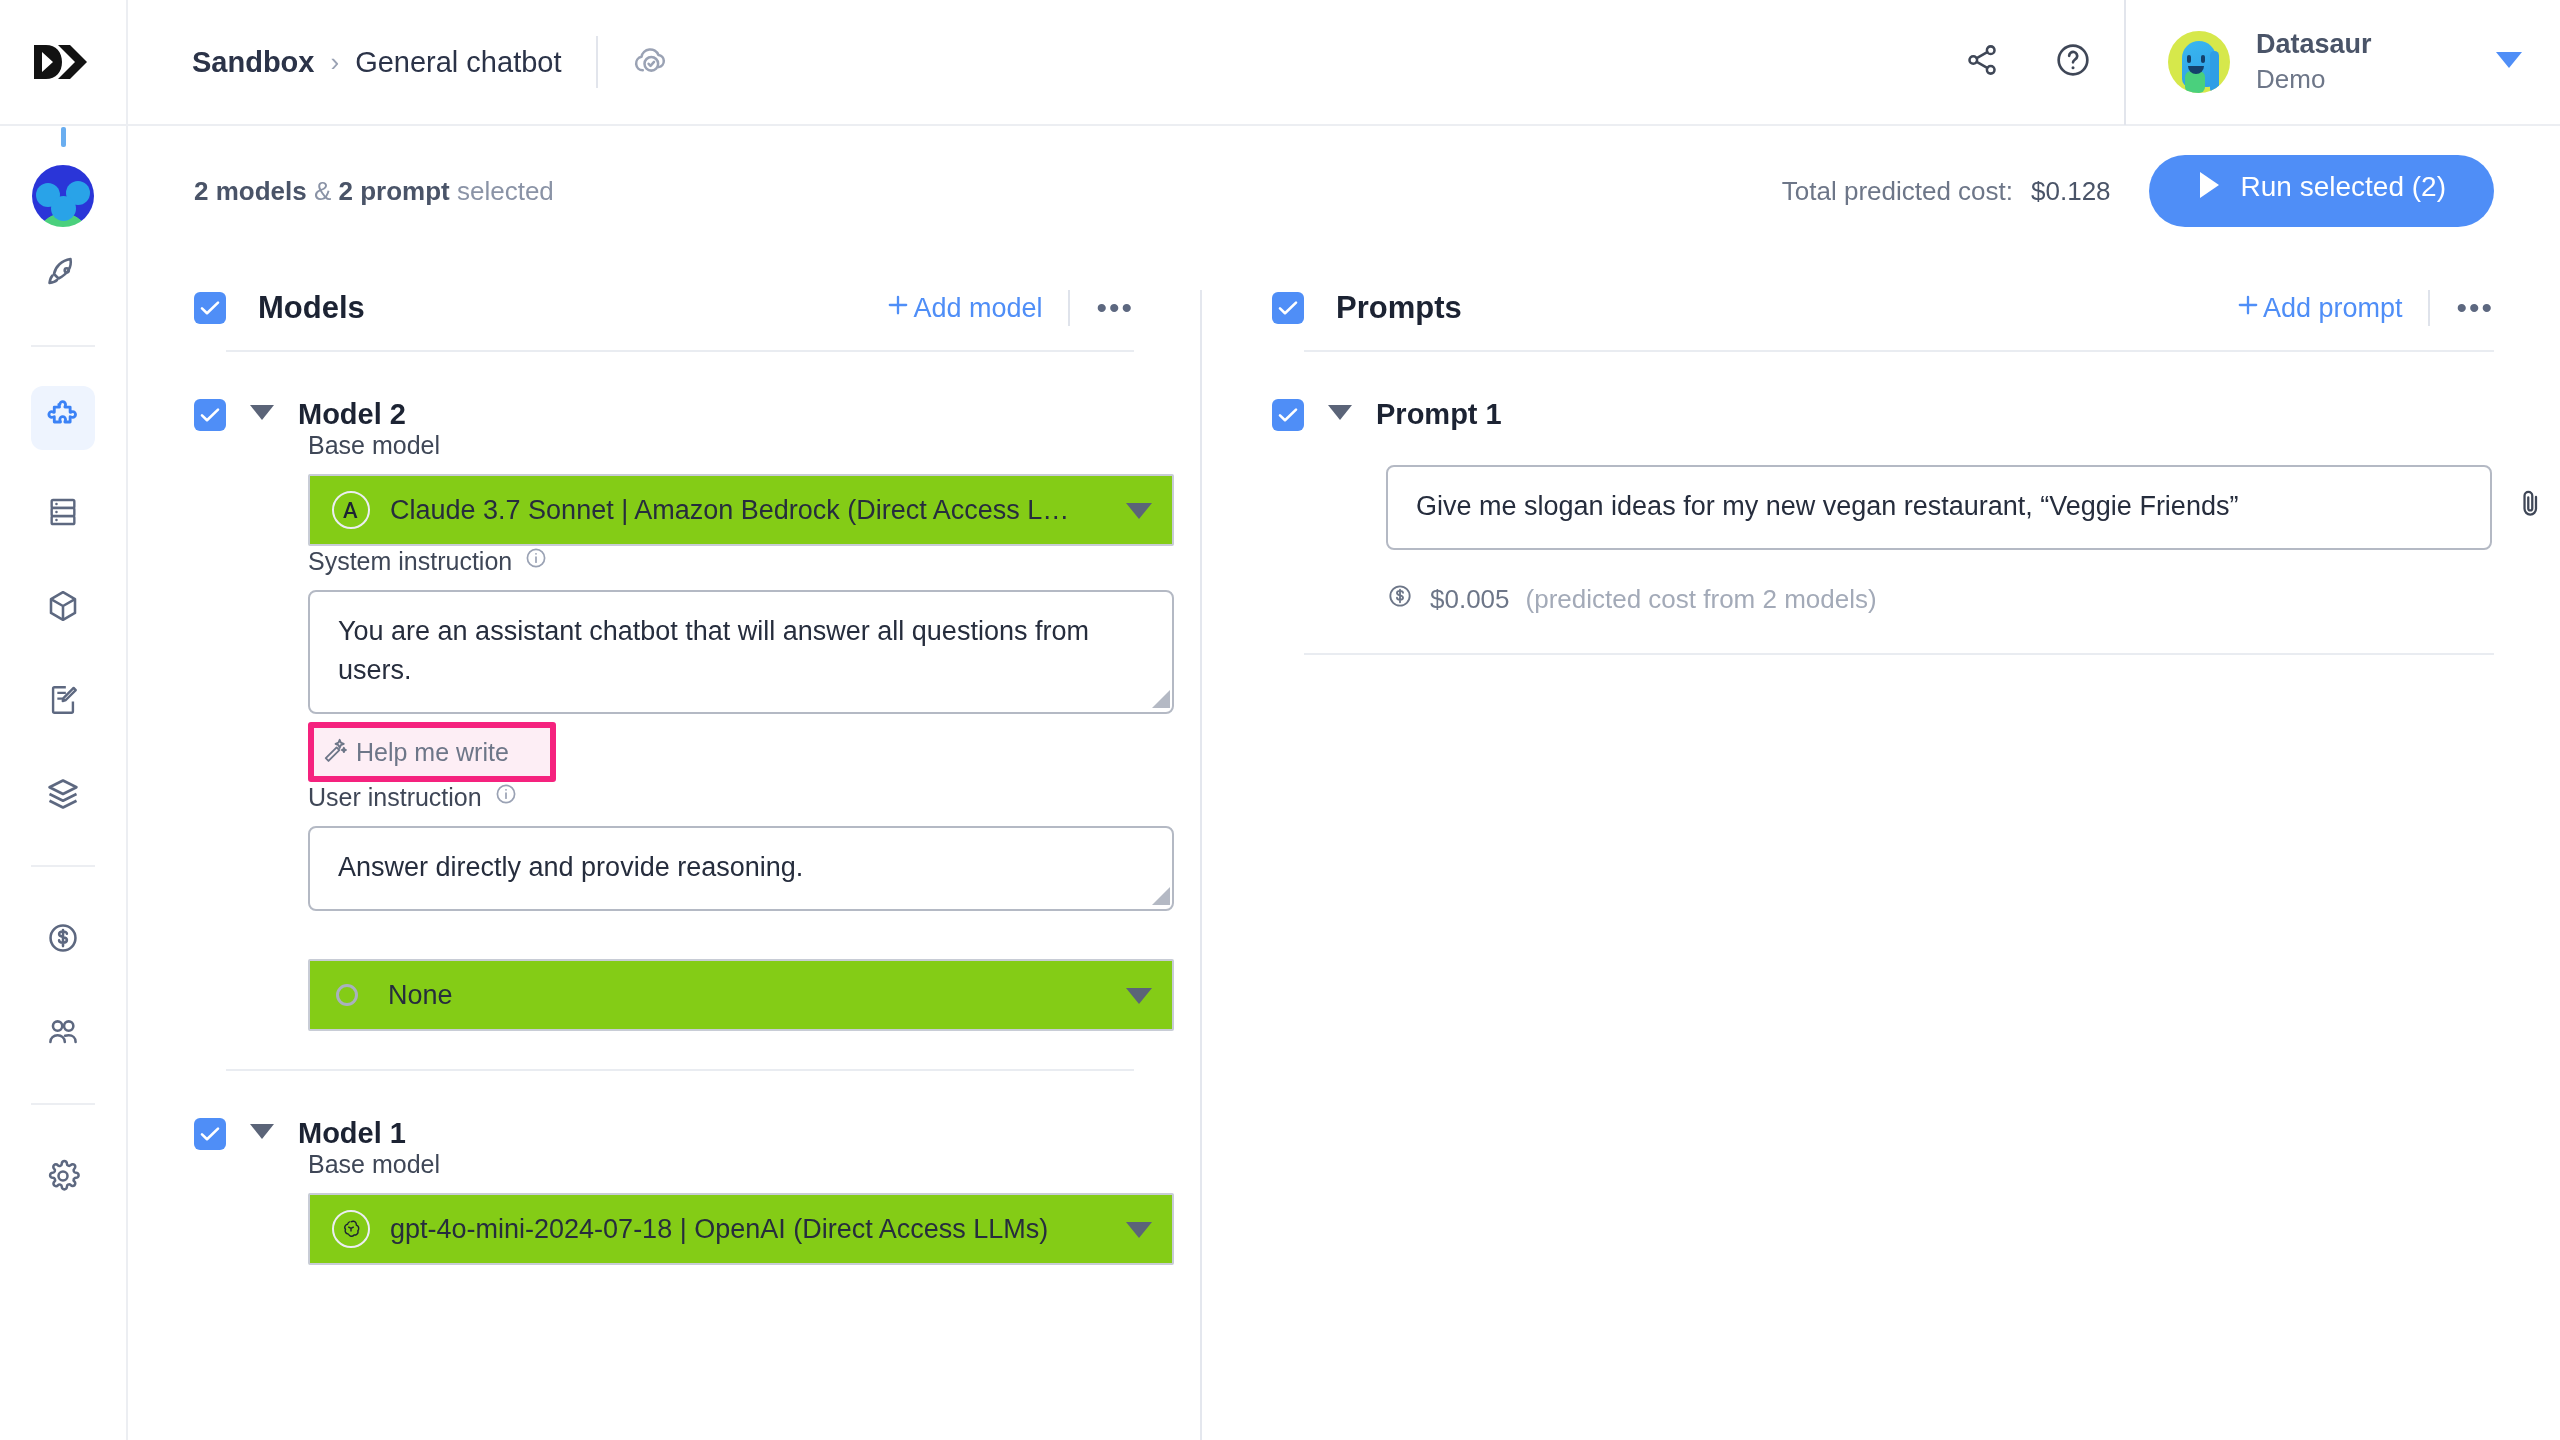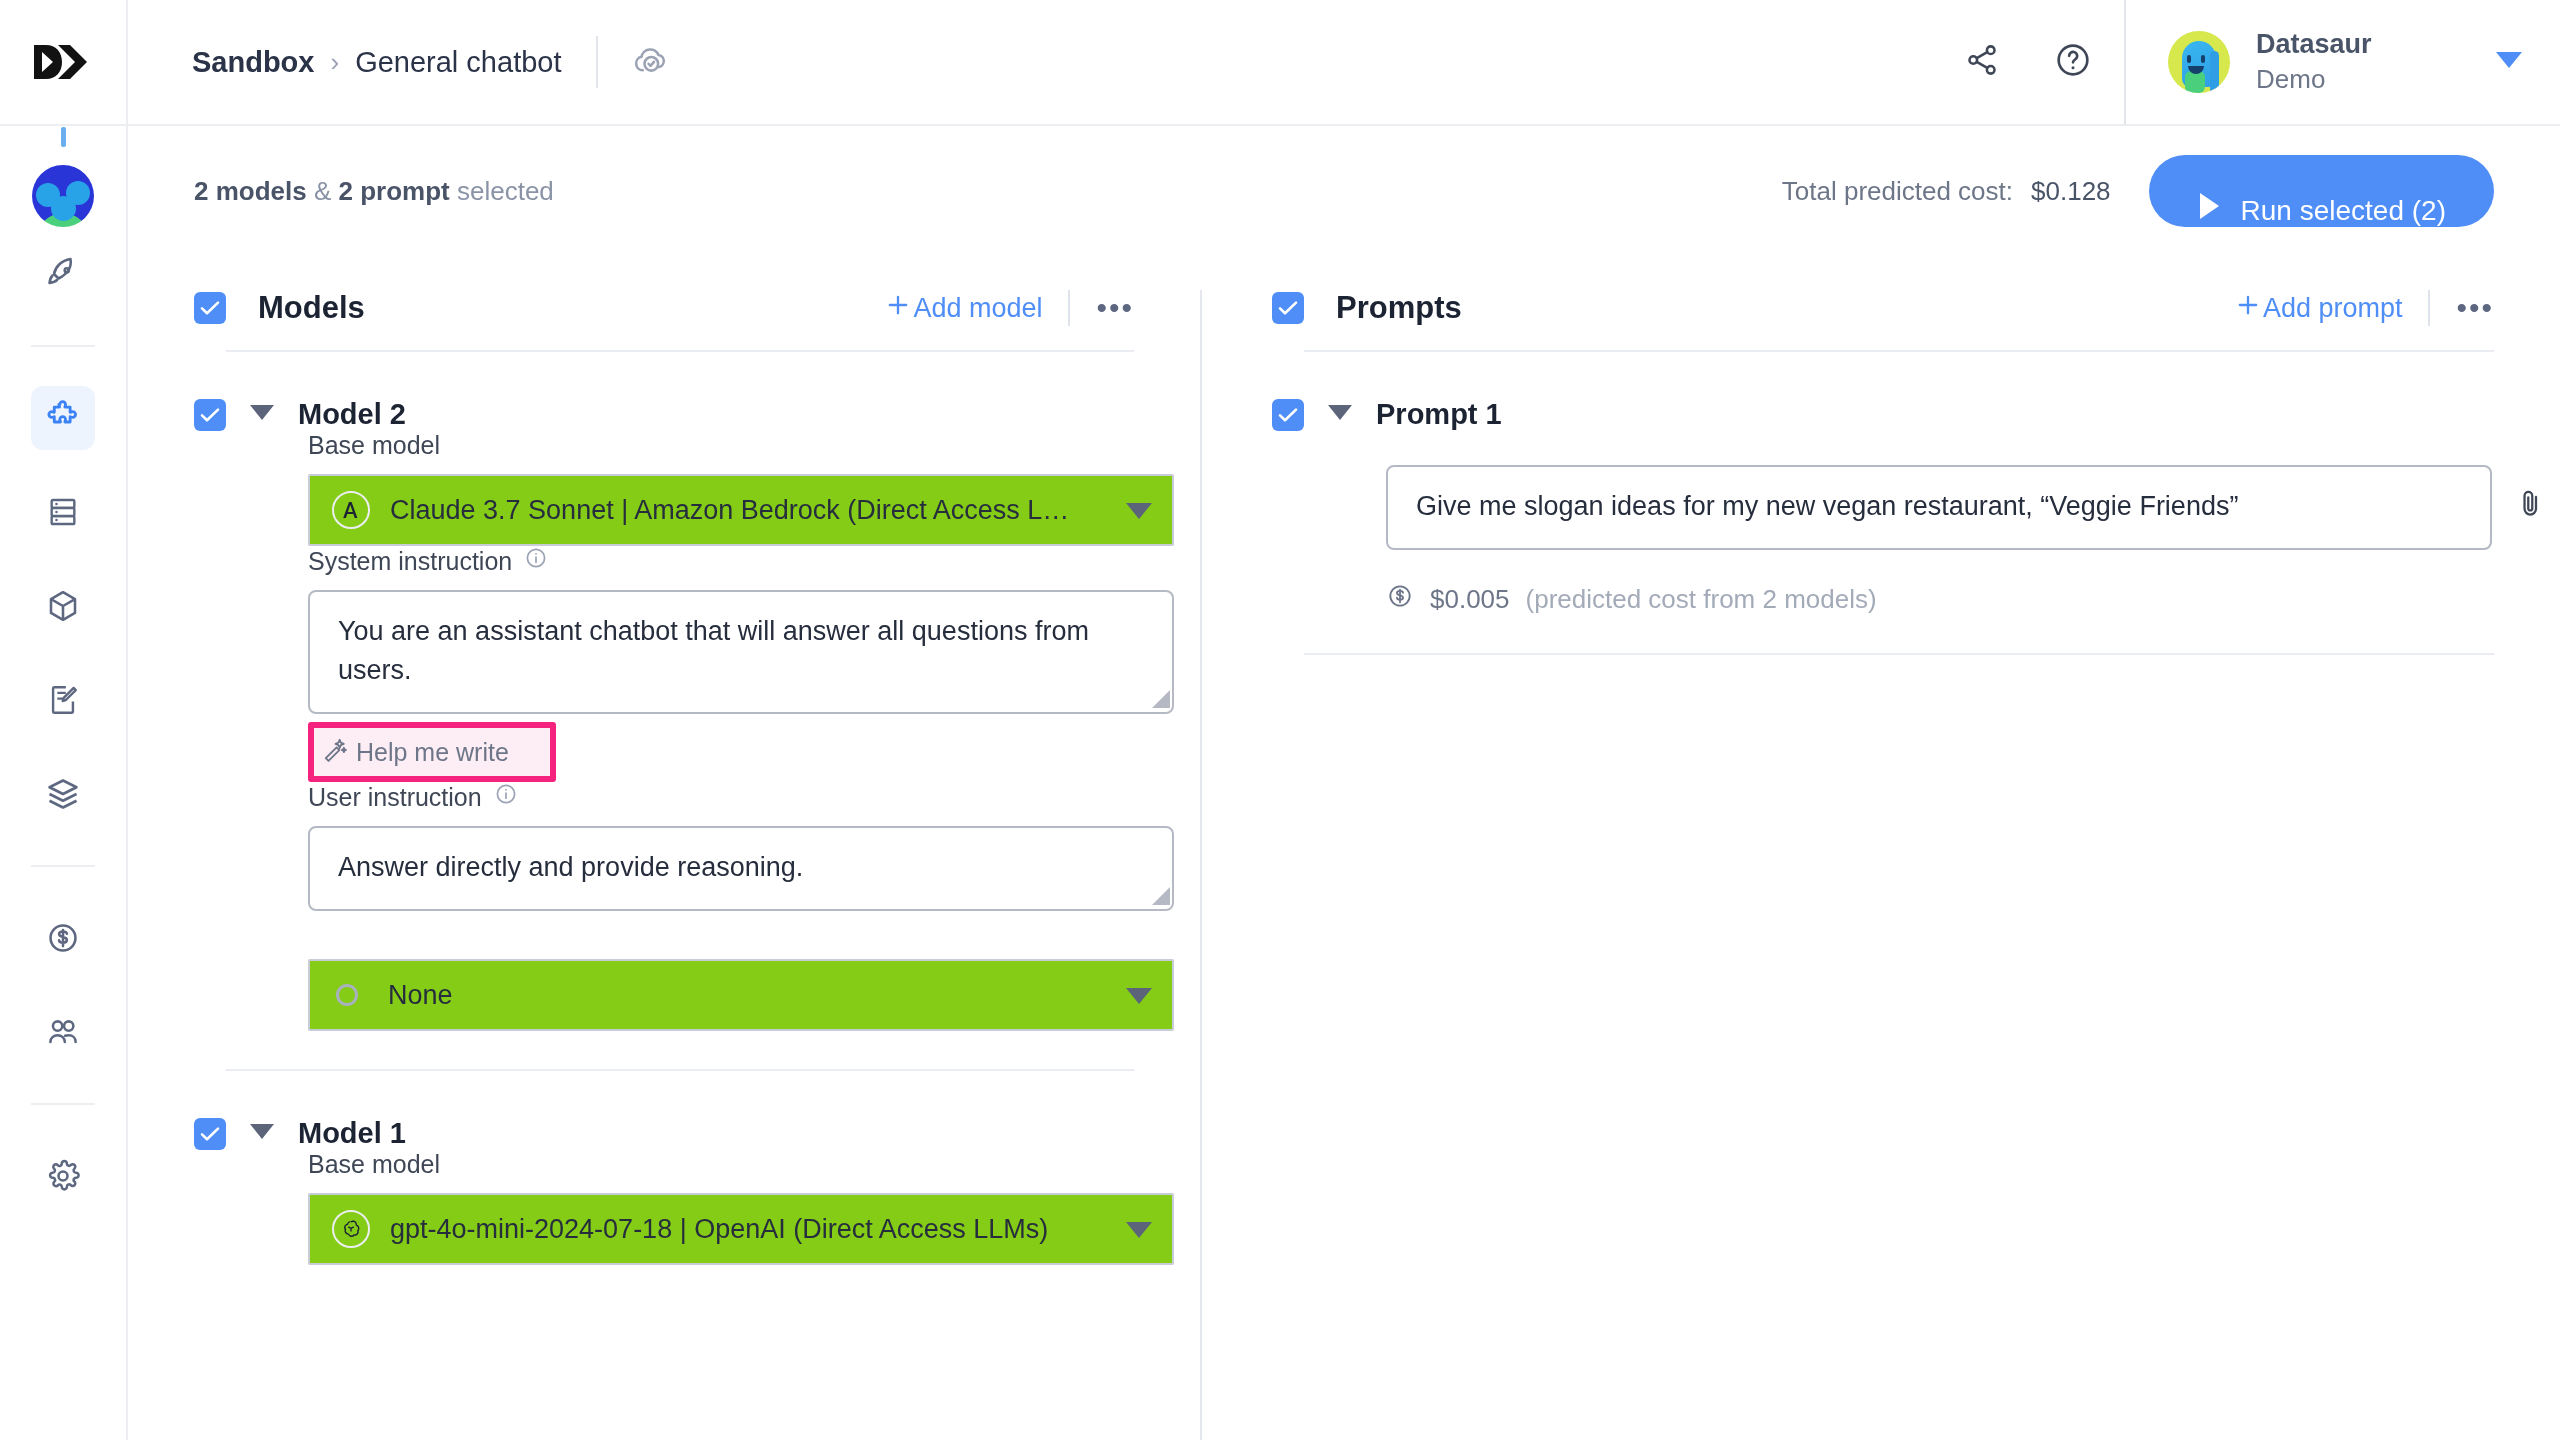--- a/index.html
+++ b/index.html
@@ -112,24 +112,24 @@
     position: absolute; left: 128px; top: 126px;
     width: 2432px; height: 130px;
     display: flex; align-items: center; padding: 0 66px 0 66px;
   }
   .sel-text { font-size: 26px; color: #8a93a6; }
   .sel-text b { color: #4a5468; }
   .subbar-spacer { flex: 1; }
   .cost-label { font-size: 26px; color: #6d7688; margin-right: 18px; }
   .cost-value { font-size: 26px; color: #4a5468; margin-right: 38px; }
   .run-btn {
-    display: flex; align-items: flex-end; gap: 20px;
+    display: flex; align-items: flex-start; gap: 20px;
     background: #4f8ef7; color: #fff;
     border: none; border-radius: 40px;
-    height: 72px; padding: 0 48px;
+    height: 72px; padding: 16px 48px;
     font-size: 28px; font-family: inherit;
     cursor: pointer;
   }
 
   
   .main {
     position: absolute; left: 128px; top: 256px;
     width: 2432px; height: 1184px;
     display: flex;
   }

